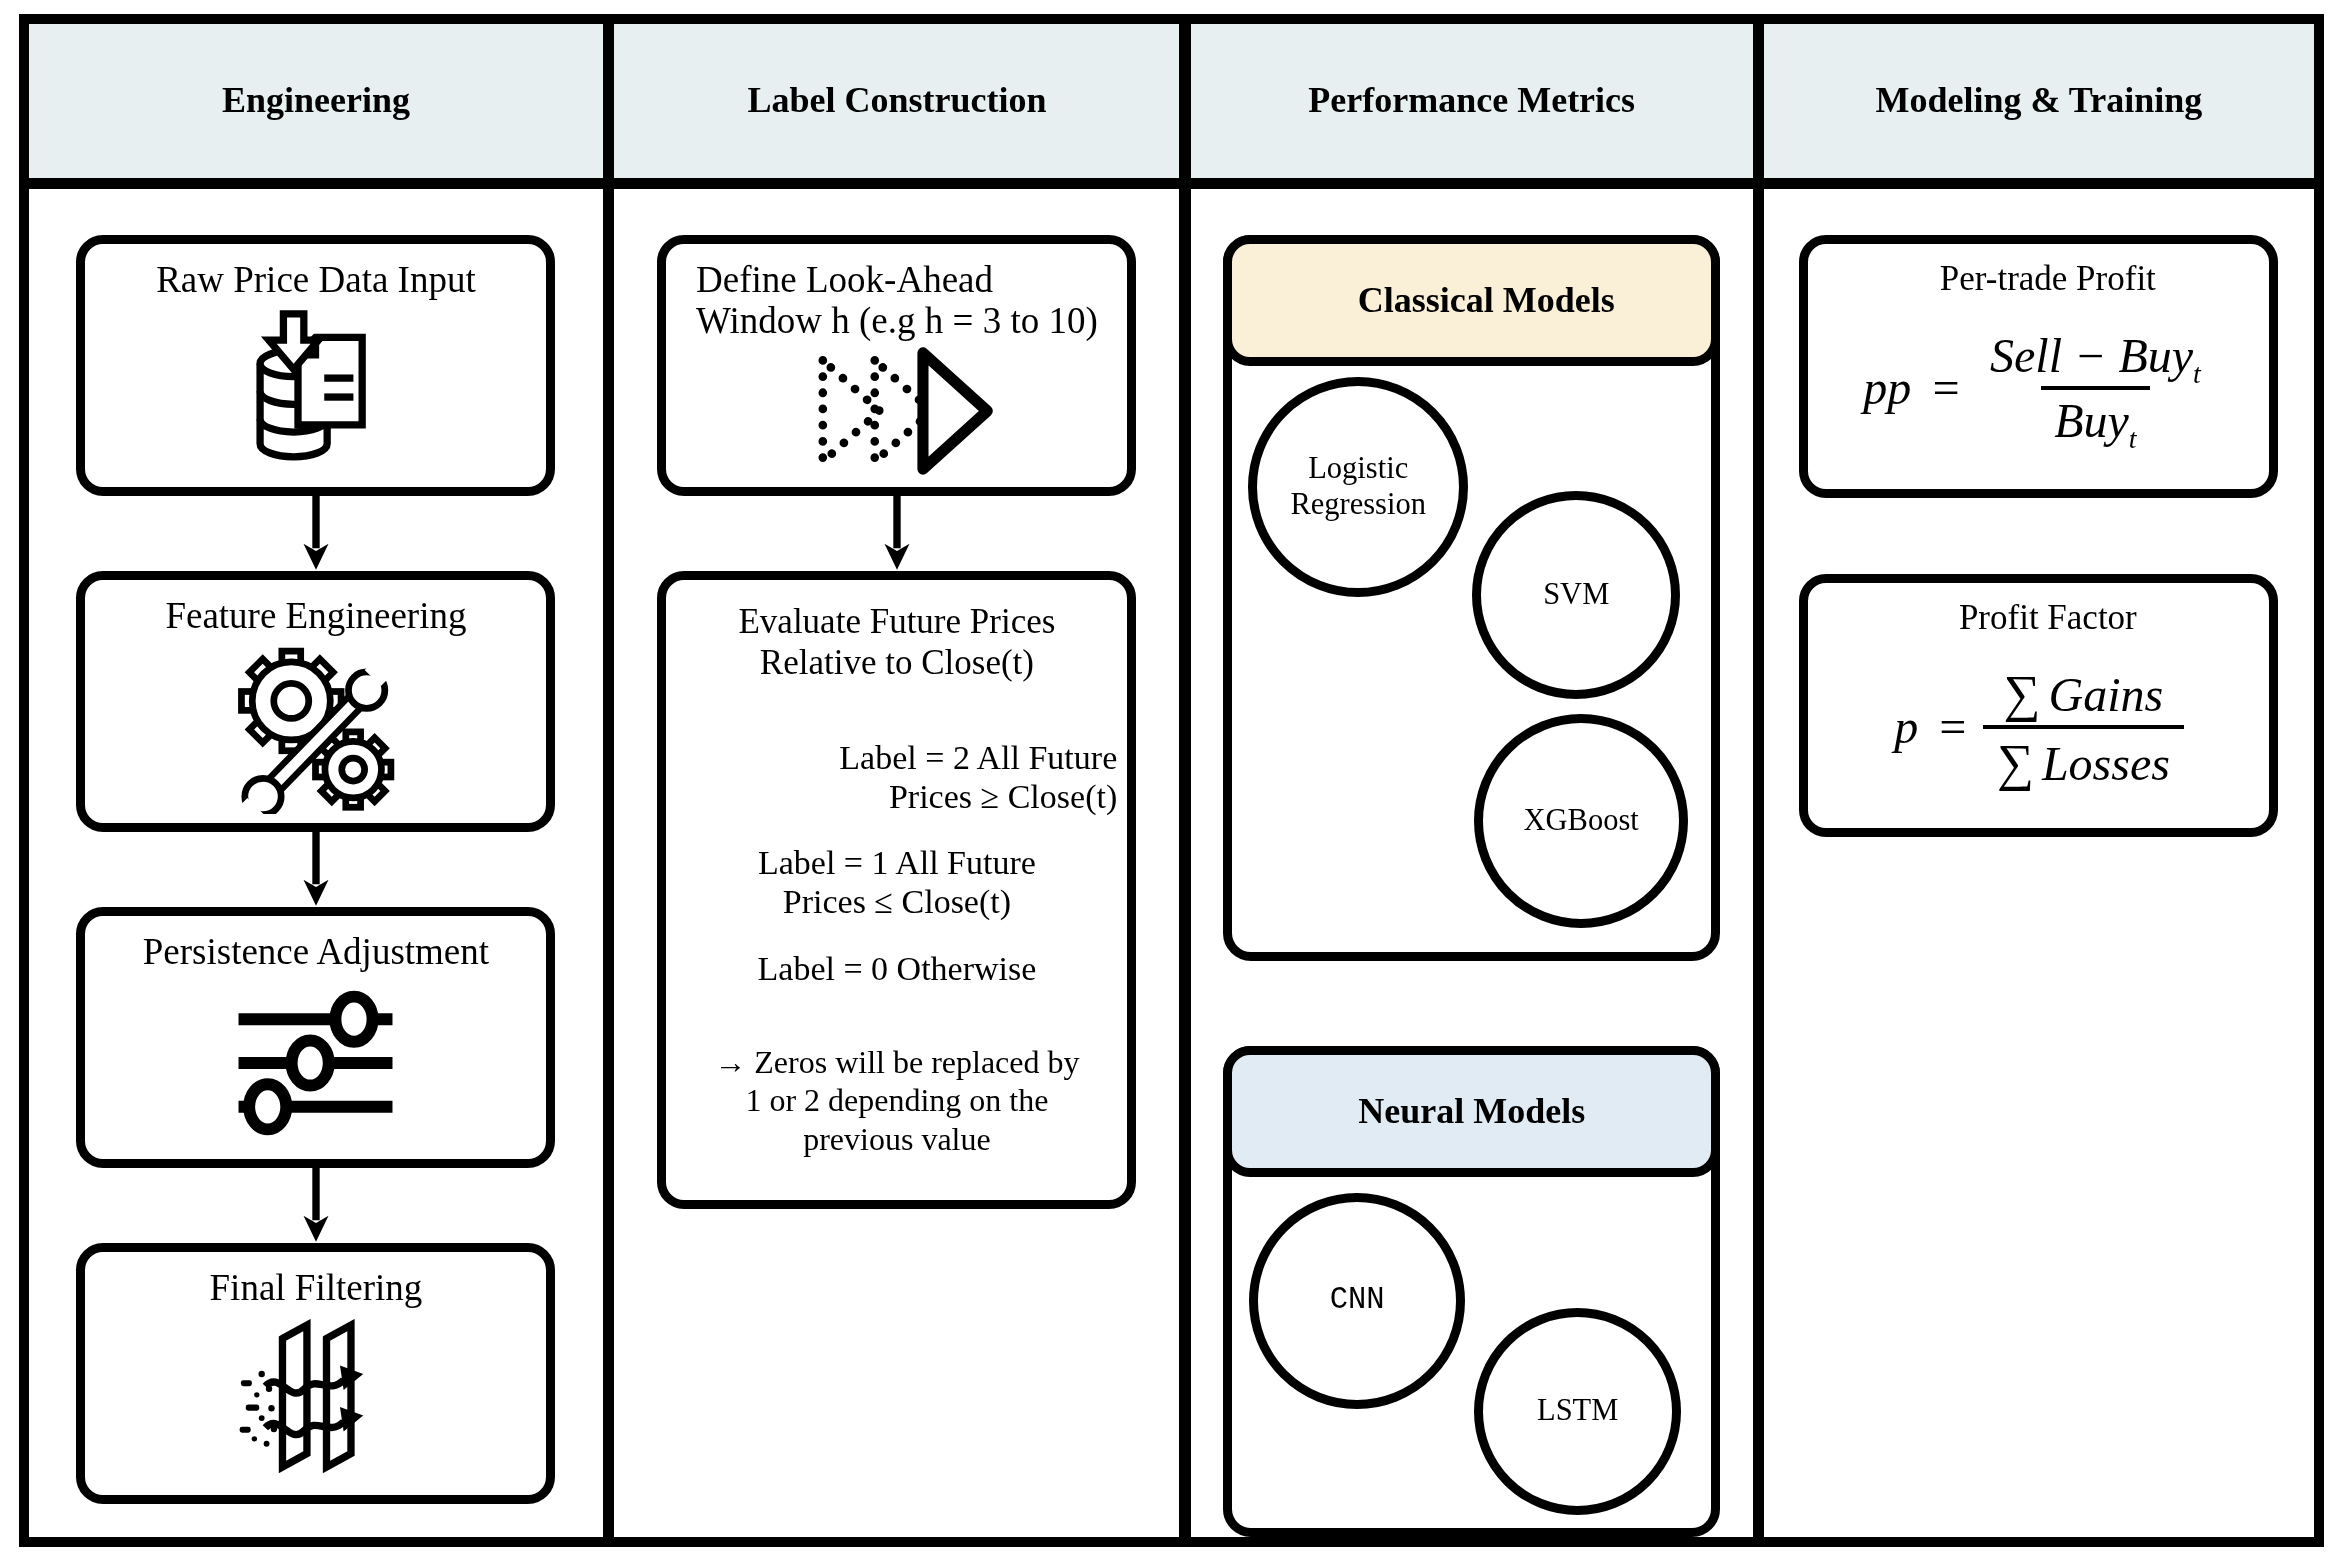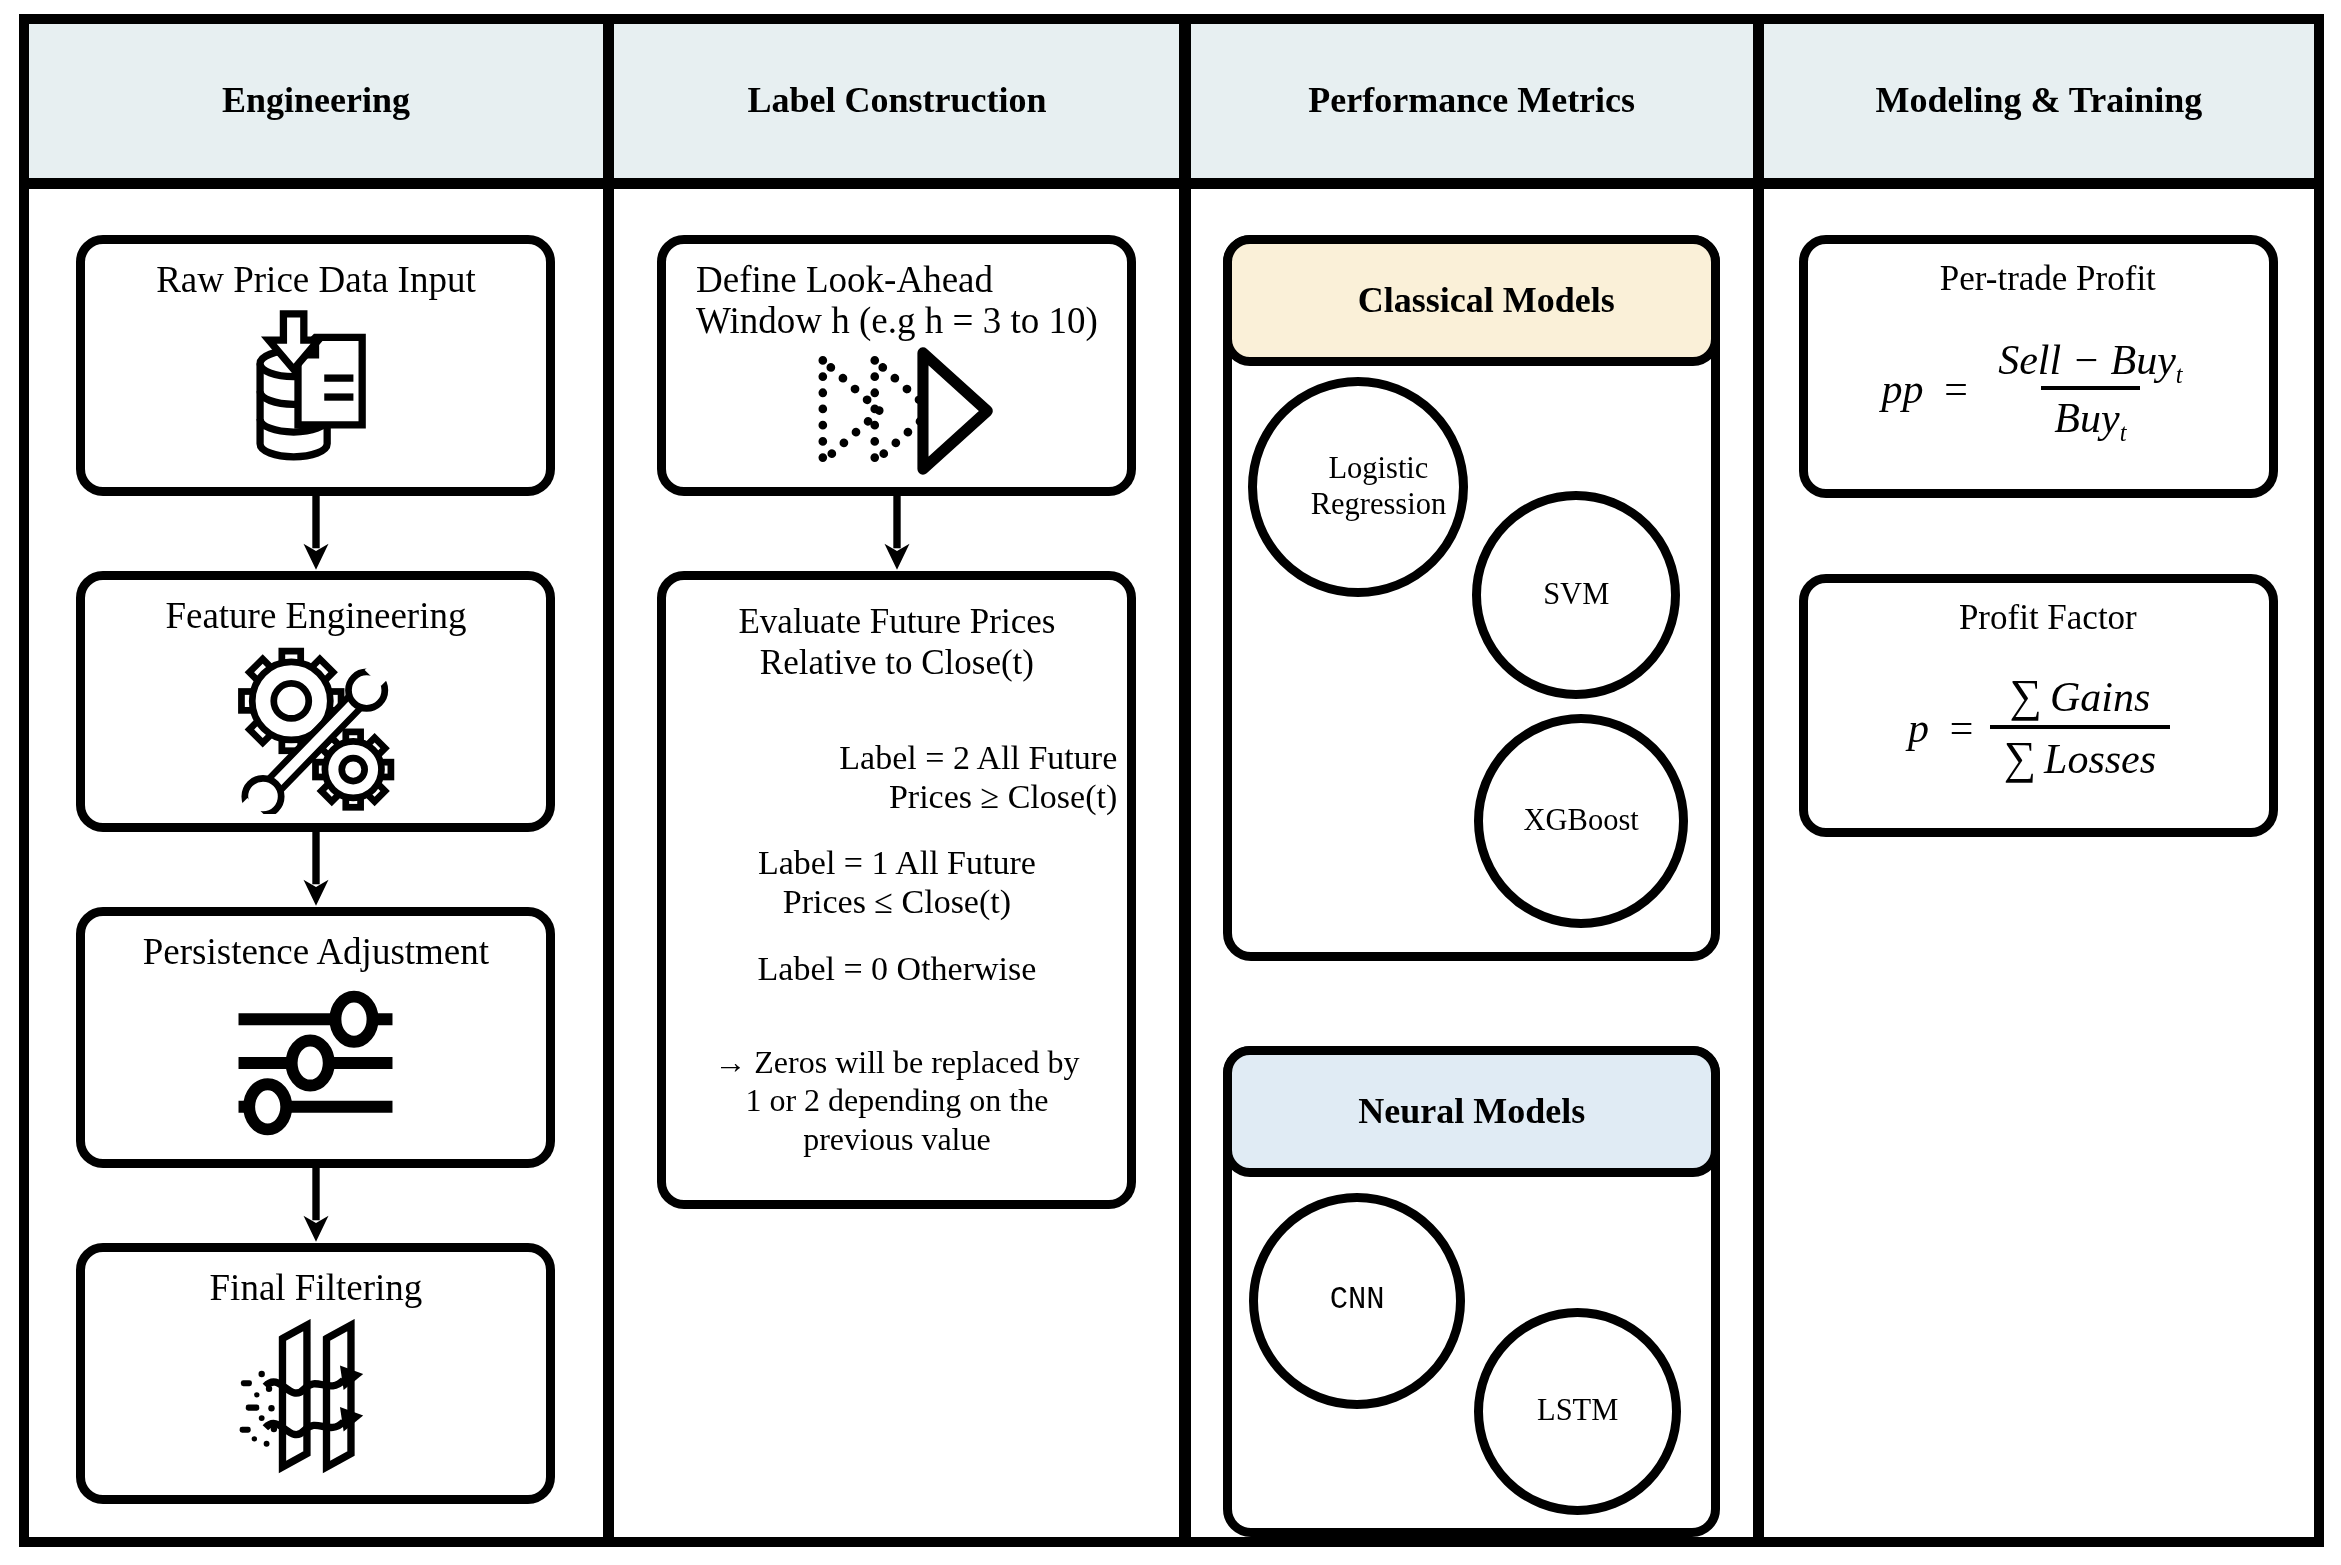--- a/index.html
+++ b/index.html
@@ -54,36 +54,36 @@
   }
   .classical .model-group-header{background:#faf0d8;padding-left:29px;}
   .neural .model-group-header{background:#e0ebf4;}
   .model-area{position:relative;flex:1;}
   .model-circle{
     position:absolute;border:9px solid #000;border-radius:50%;background:#fff;
     display:flex;align-items:center;justify-content:center;text-align:center;
     font-size:30.5px;line-height:1.18;box-sizing:border-box;
   }
   .model-circle span{display:block;width:80%;}
-  .c-lr  {left:16px; top:11.3px; width:220px;height:220px;justify-content:flex-end;}
+  .c-lr  {left:16px; top:11.3px; width:220px;height:220px;}
   .c-svm {left:240px;top:125px;width:208px;height:208px;}
   .c-rf  {left:13.6px; top:227px;width:213px;height:213px;}
   .c-xgb {left:242px;top:348px;width:214px;height:214px;}
   .c-cnn {left:17px; top:16px; width:216px;height:216px;font-family:Liberation Mono, monospace;}
   .c-lstm{left:242px;top:131px;width:207px;height:207px;}
   .metric-box{
     width:479px;height:263px;border:9px solid #000;border-radius:27px;background:#fff;
     box-sizing:border-box;display:flex;flex-direction:column;align-items:center;
     padding:14.7px 11.3px 10.2px;flex:none;
   }
   .metric-box + .metric-box{margin-top:76px;}
   .metric-title{font-size:35px;text-align:center;margin-left:18px;}
   .formula{
     flex:1;display:flex;align-items:center;justify-content:center;gap:14.7px;
-    font-style:italic;font-size:42px;line-height:1.1;
+    font-style:italic;font-size:48px;line-height:1.1;
   }
   .frac{display:inline-flex;flex-direction:column;align-items:center;}
   .frac .num{padding:0 13.6px 3.4px;}
   .frac .den{border-top:4px solid #000;padding:4.5px 13.6px 0;}
   .formula sub{font-size:0.58em;line-height:0;}
   .sigma{font-style:normal;font-size:1.08em;margin-right:8px;}
   .eq{margin-left:3.4px;}
 </style>
 </head>
 <body>

